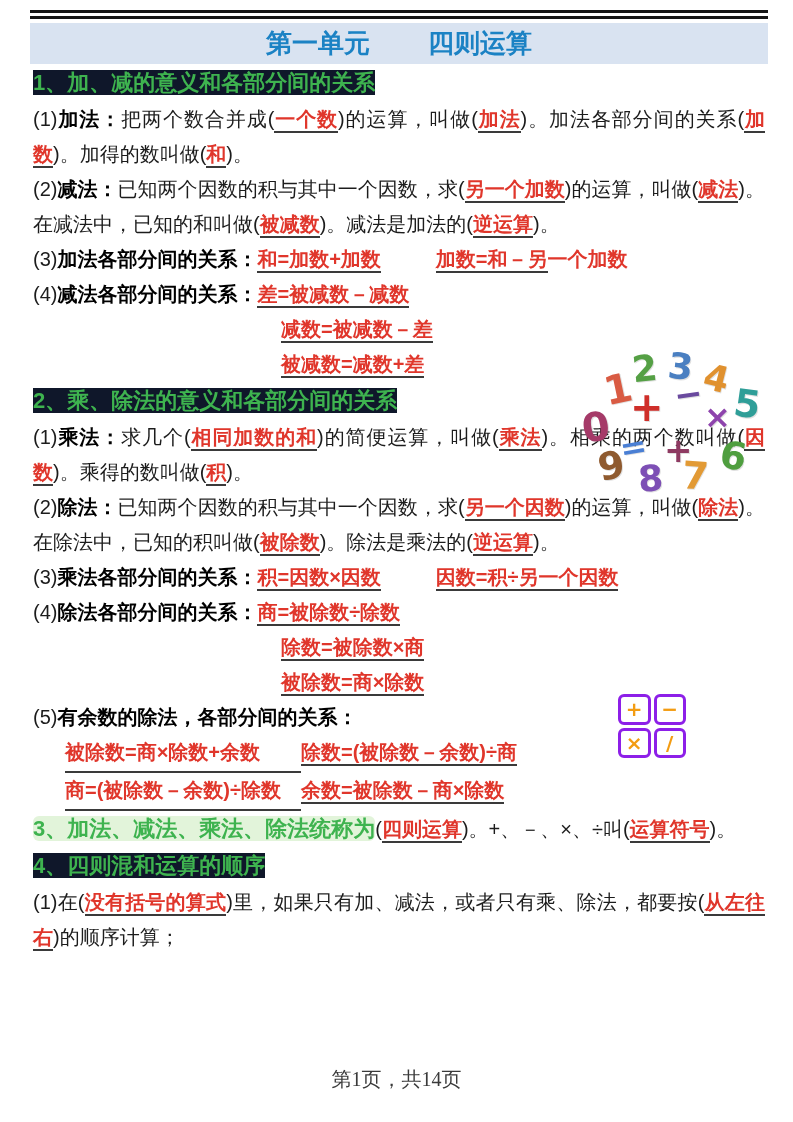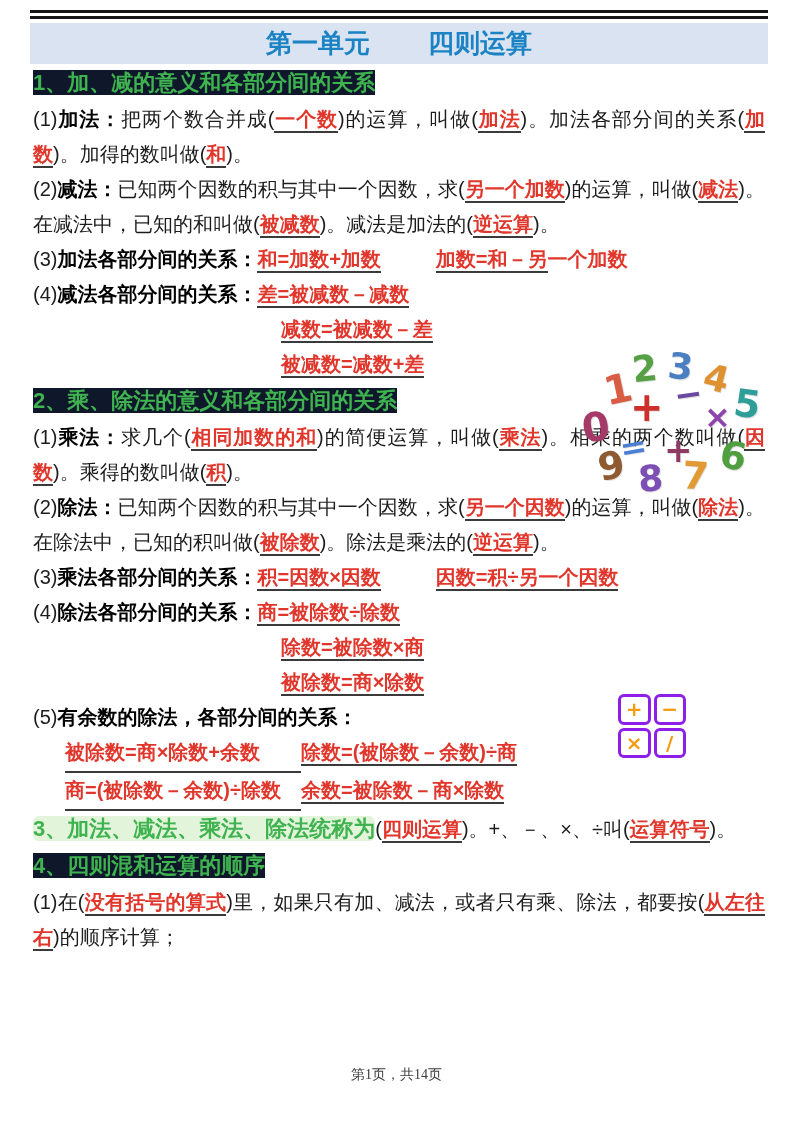--- a/index.html
+++ b/index.html
@@ -28,21 +28,21 @@
   .indent{margin-left:248px;}
   .frow{margin-left:32px;}
   .fcol1{display:inline-block;min-width:236px;}
   
   .clipart{position:absolute;left:580px;top:344px;width:198px;height:165px;pointer-events:none;}
   .clipart span{position:absolute;font-family:"DejaVu Sans",sans-serif;font-weight:bold;text-shadow:1px 1px 0 rgba(0,0,0,0.12);}
   
   .opgrid{position:absolute;left:618px;top:694px;width:68px;height:64px;display:grid;grid-template-columns:1fr 1fr;grid-template-rows:1fr 1fr;gap:3px;}
   .opcell{border:3px solid #8d1fe8;border-radius:6px;background:#fff;display:flex;align-items:center;justify-content:center;font-size:20px;font-weight:900;color:#f39c12;font-family:"DejaVu Sans",sans-serif;}
   
-  .footer{position:absolute;left:0;top:1066px;width:100%;text-align:center;font-family:"Liberation Serif","DejaVu Serif",serif;font-size:14px;color:#3a3a3a;}
+  .footer{position:absolute;left:0;top:1066px;width:100%;text-align:center;font-family:"Liberation Serif","DejaVu Serif",serif;font-size:20px;color:#3a3a3a;}
 </style>
 </head>
 <body>
 
 <div class="page">
 
   <div class="double-rule"></div>
 
   <div class="banner">
     <span>第一单元</span>

